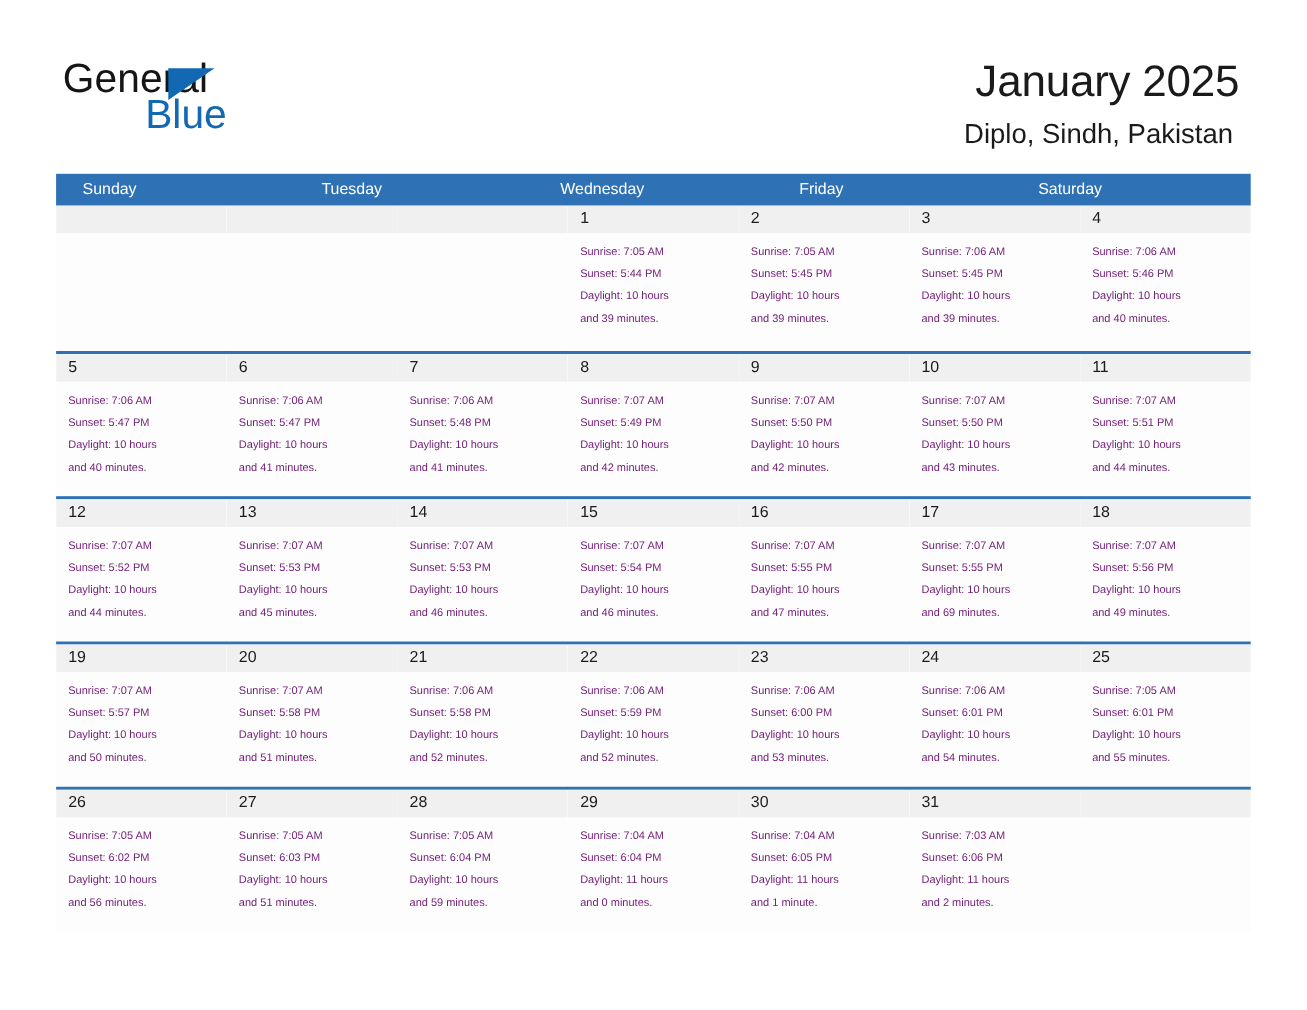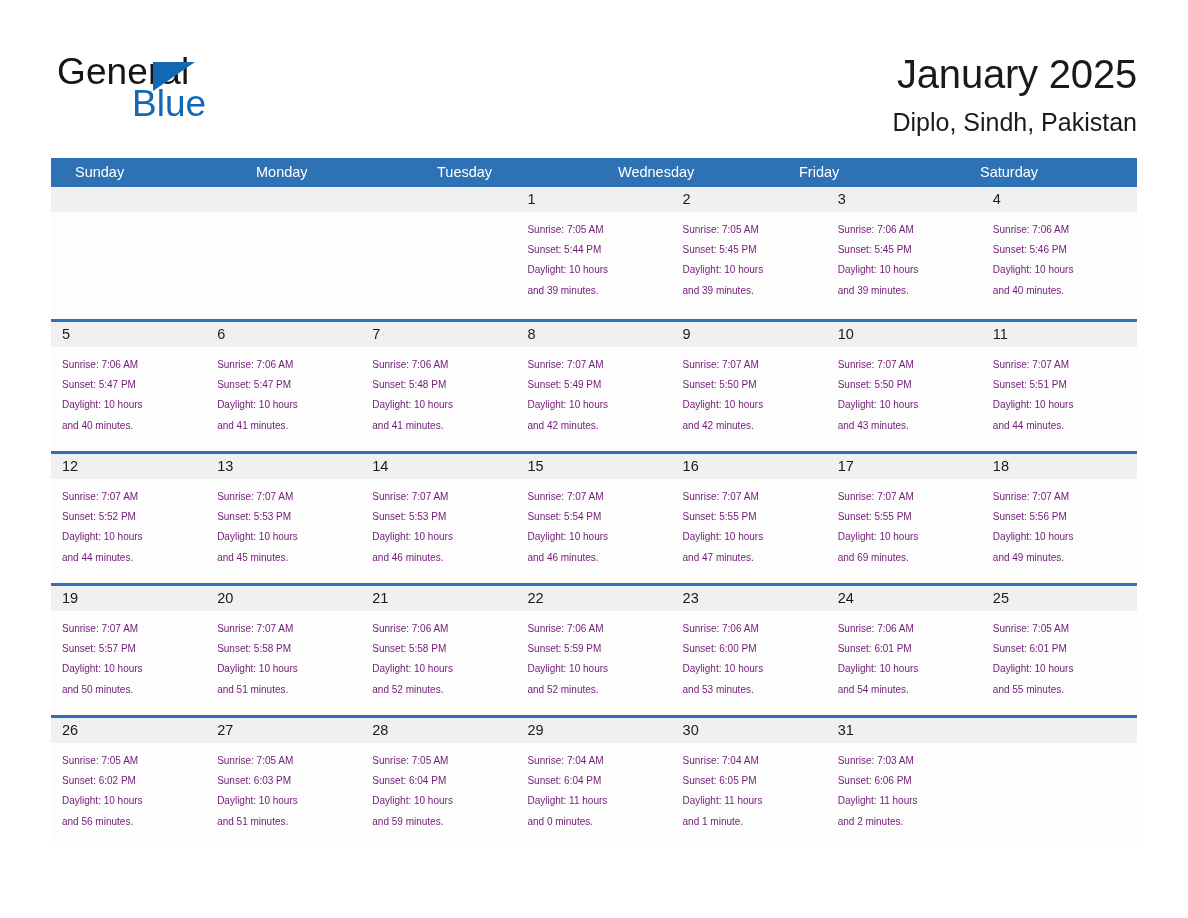--- a/index.html
+++ b/index.html
@@ -65,36 +65,36 @@
     font-size: 37px;
     line-height: 40px;
     color: #1268b3;
     font-weight: 400;
   }
 
   .title-block {
     position: absolute;
     right: 51px;
     top: 50px;
-    text-align: right;
+    text-align: center;
   }
   .cal-title {
     font-size: 40px;
     line-height: 48px;
     font-weight: 400;
     color: #1a1a1a;
     letter-spacing: -0.2px;
     margin: 0;
   }
   .cal-location {
     font-size: 25px;
     line-height: 32px;
     font-weight: 400;
     color: #1a1a1a;
-    margin: 8px 0 0 0;
+    margin: 8px 16px 0 0;
   }
 
   
   .calendar {
     position: absolute;
     left: 51px;
     top: 158px;
     width: 1086px;
   }
 
@@ -173,21 +173,20 @@
       <h1 class="cal-title">January 2025</h1>
       <h2 class="cal-location">Diplo, Sindh, Pakistan</h2>
     </div>
 
   </div>
 
   <div class="calendar">
 
     <div class="weekday-row">
       <div class="weekday">Sunday</div>
-      <div class="weekday">Monday</div>
       <div class="weekday">Tuesday</div>
       <div class="weekday">Wednesday</div>
       <div class="weekday">Friday</div>
       <div class="weekday">Saturday</div>
     </div>
 
     <div class="week-row first">
       <div class="day-cell empty">
         <div class="day-number-band">
             <span class="day-number"></span>

